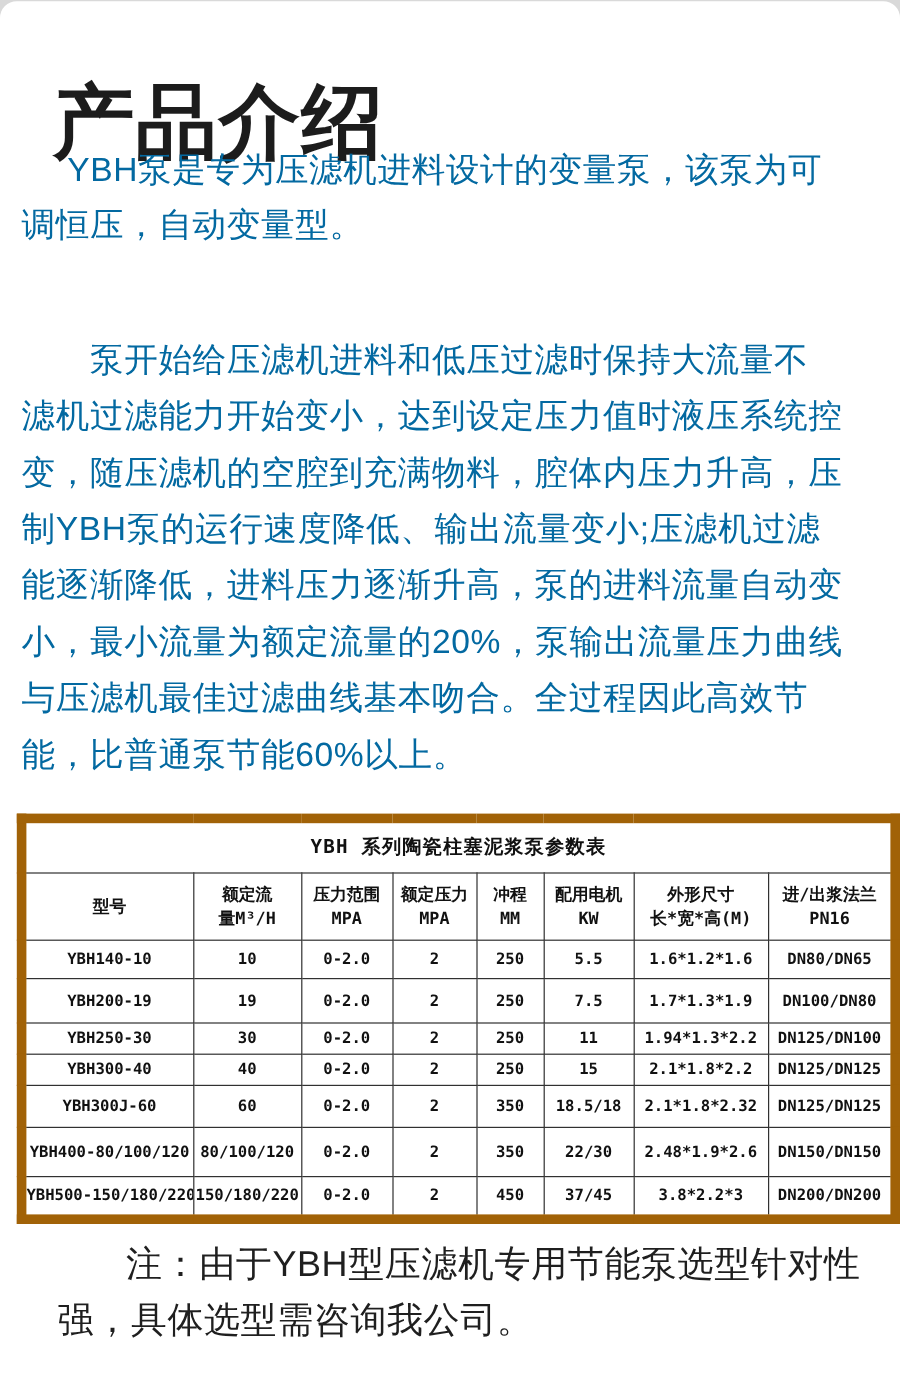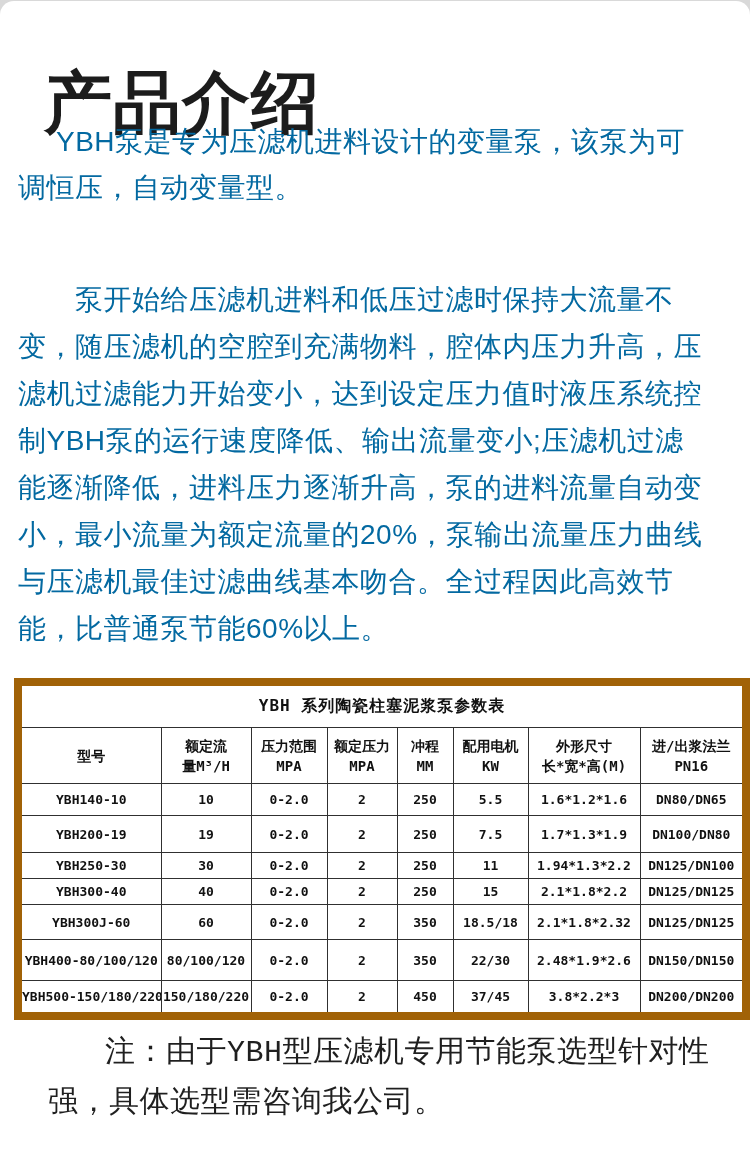--- a/index.html
+++ b/index.html
@@ -93,38 +93,38 @@
     position: absolute;
     left: 48px;
     top: 1029px;
     width: 620px;
     font-size: 30px;
     line-height: 47px;
     color: #1f1f1f;
     letter-spacing: 0.5px;
   }
   .note .line { white-space: nowrap; }
-  .note .line:first-child { text-indent: 57px; font-family: Liberation Mono, monospace; }
+  .note .line:first-child { text-indent: 57px; }
 </style>
 </head>
 <body>
 
 <div class="page">
 
   <h1 class="page-title">产品介绍</h1>
 
   <div class="para para-1">
     <div class="line">YBH泵是专为压滤机进料设计的变量泵，该泵为可</div>
     <div class="line">调恒压，自动变量型。</div>
   </div>
 
   <div class="para para-2">
     <div class="line">泵开始给压滤机进料和低压过滤时保持大流量不</div>
+    <div class="line">滤机过滤能力开始变小，达到设定压力值时液压系统控</div>
     <div class="line">变，随压滤机的空腔到充满物料，腔体内压力升高，压</div>
-    <div class="line">滤机过滤能力开始变小，达到设定压力值时液压系统控</div>
     <div class="line">制YBH泵的运行速度降低、输出流量变小;压滤机过滤</div>
     <div class="line">能逐渐降低，进料压力逐渐升高，泵的进料流量自动变</div>
     <div class="line">小，最小流量为额定流量的20%，泵输出流量压力曲线</div>
     <div class="line">与压滤机最佳过滤曲线基本吻合。全过程因此高效节</div>
     <div class="line">能，比普通泵节能60%以上。</div>
   </div>
 
   <div class="spec-table-wrap">
     <table class="spec-table">
       <colgroup>

